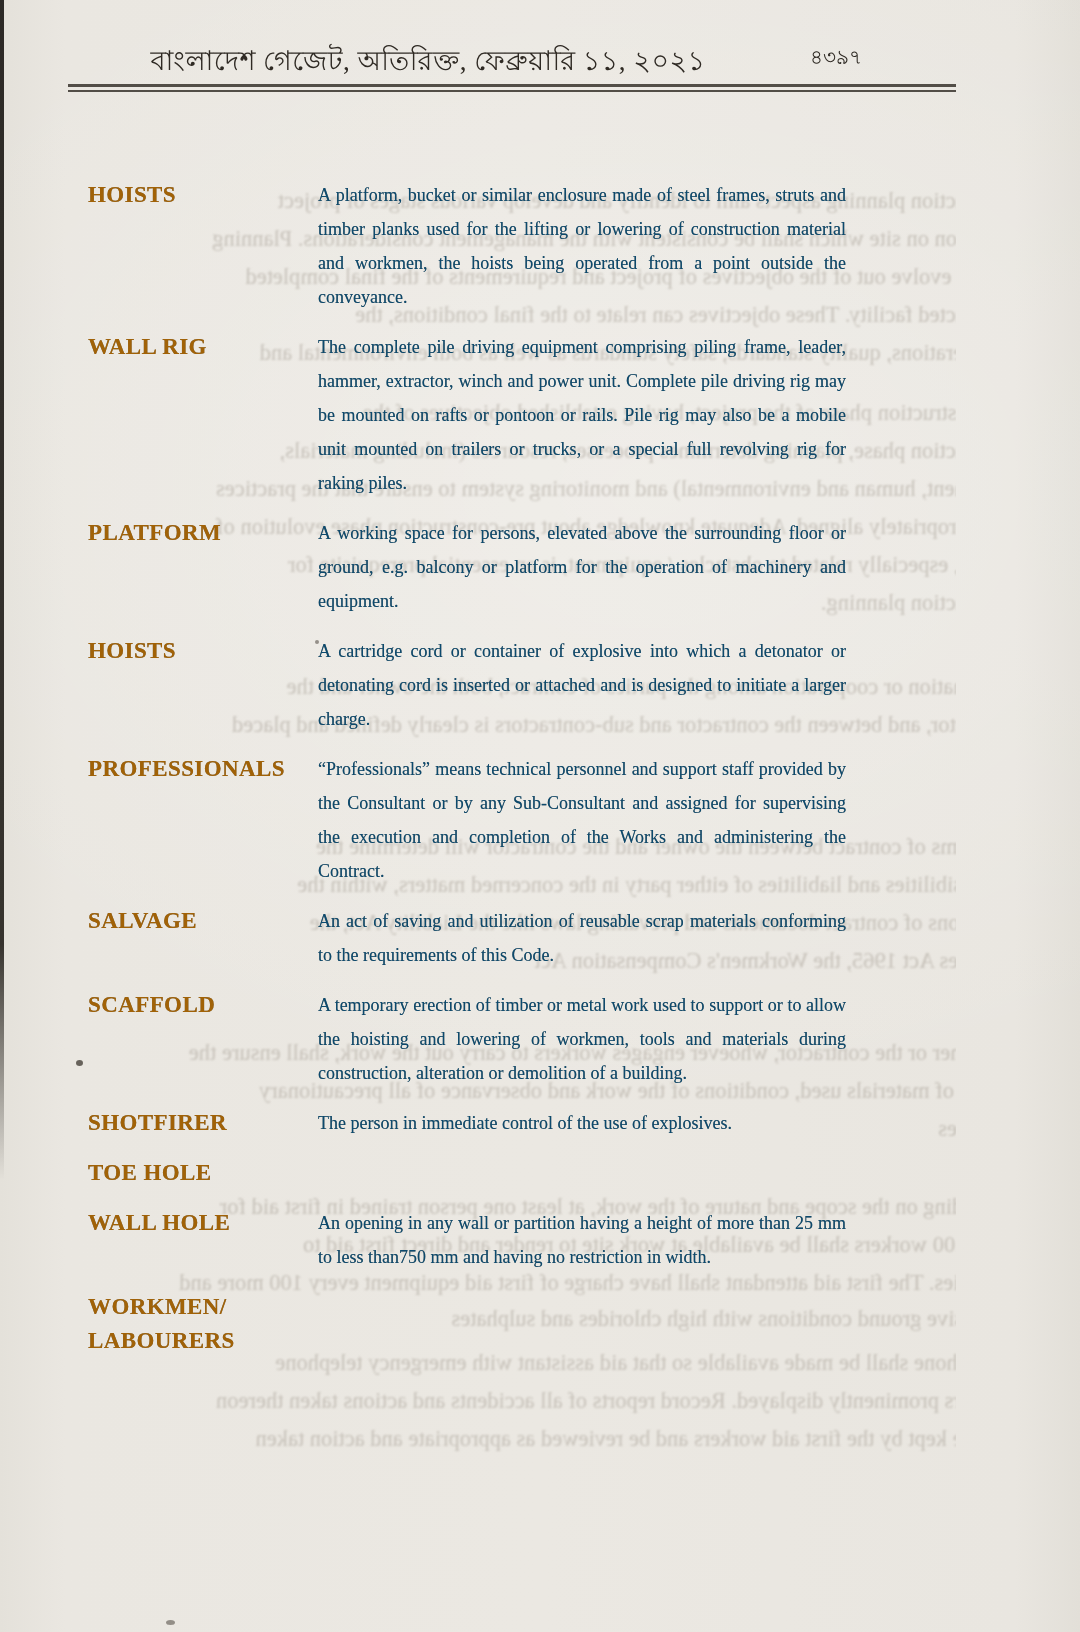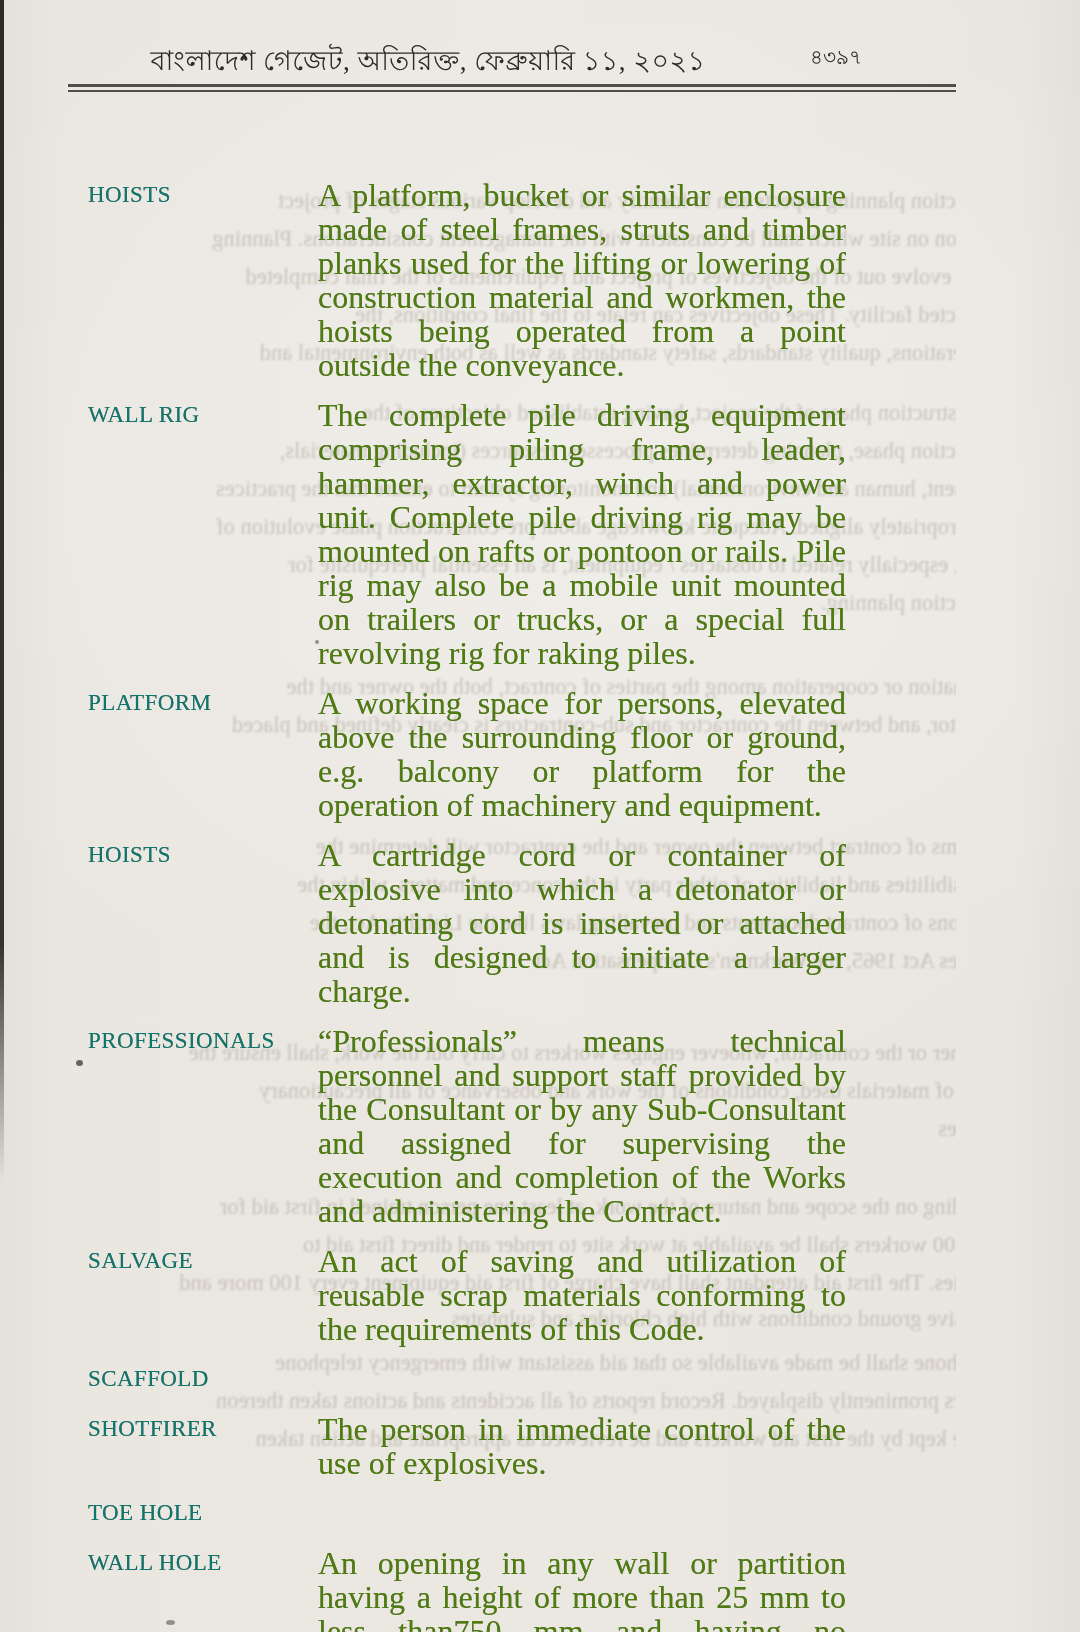--- a/index.html
+++ b/index.html
@@ -51,25 +51,26 @@
     position:absolute; left:68px; top:84px; width:940px; height:8px;
     border-top:3.5px solid var(--rule); border-bottom:2px solid var(--rule);
     opacity:.92;
   }
 
   
   .definitions{position:relative; padding:134px 110px 0 88px; z-index:2;}
   .def-row{display:flex; align-items:flex-start; margin-bottom:16px;}
   .term{
     width:230px; flex:0 0 230px;
-    font-size:23px; line-height:34px; letter-spacing:.4px; color:#0f766e;
+    font-size:23px; line-height:34px; letter-spacing:.4px; color:#a16207;
     text-shadow:0 0 .4px rgba(40,34,28,.55);
+    font-weight:bold;
   }
   .definition{
-    flex:1; font-size:32px; line-height:34px; text-align:justify; color:#4d7c0f;
+    flex:1; font-size:18px; line-height:34px; text-align:justify; color:#0c4a6e;
     text-shadow:0 0 .4px rgba(40,34,28,.5);
   }
 </style>
 </head>
 <body>
 
 <div class="page">
 
   <div class="bleed-layer" id="bleed-layer">
       <div class="bleed-line" style="top: 186px;">construction planning aspects aim to identify and develop various stages of project</div>
@@ -140,20 +141,21 @@
       <div class="definition">“Professionals” means technical personnel and support staff provided by the Consultant or by any Sub-Consultant and assigned for supervising the execution and completion of the Works and administering the Contract.</div>
     </div>
 
     <div class="def-row">
       <div class="term">SALVAGE</div>
       <div class="definition">An act of saving and utilization of reusable scrap materials conforming to the requirements of this Code.</div>
     </div>
 
     <div class="def-row">
       <div class="term">SCAFFOLD</div>
+      <div class="definition">A temporary erection of timber or metal work used to support or to allow the hoisting and lowering of workmen, tools and materials during construction, alteration or demolition of a building.</div>
     </div>
 
     <div class="def-row">
       <div class="term">SHOTFIRER</div>
       <div class="definition">The person in immediate control of the use of explosives.</div>
     </div>
 
     <div class="def-row">
       <div class="term">TOE HOLE</div>
     </div>

